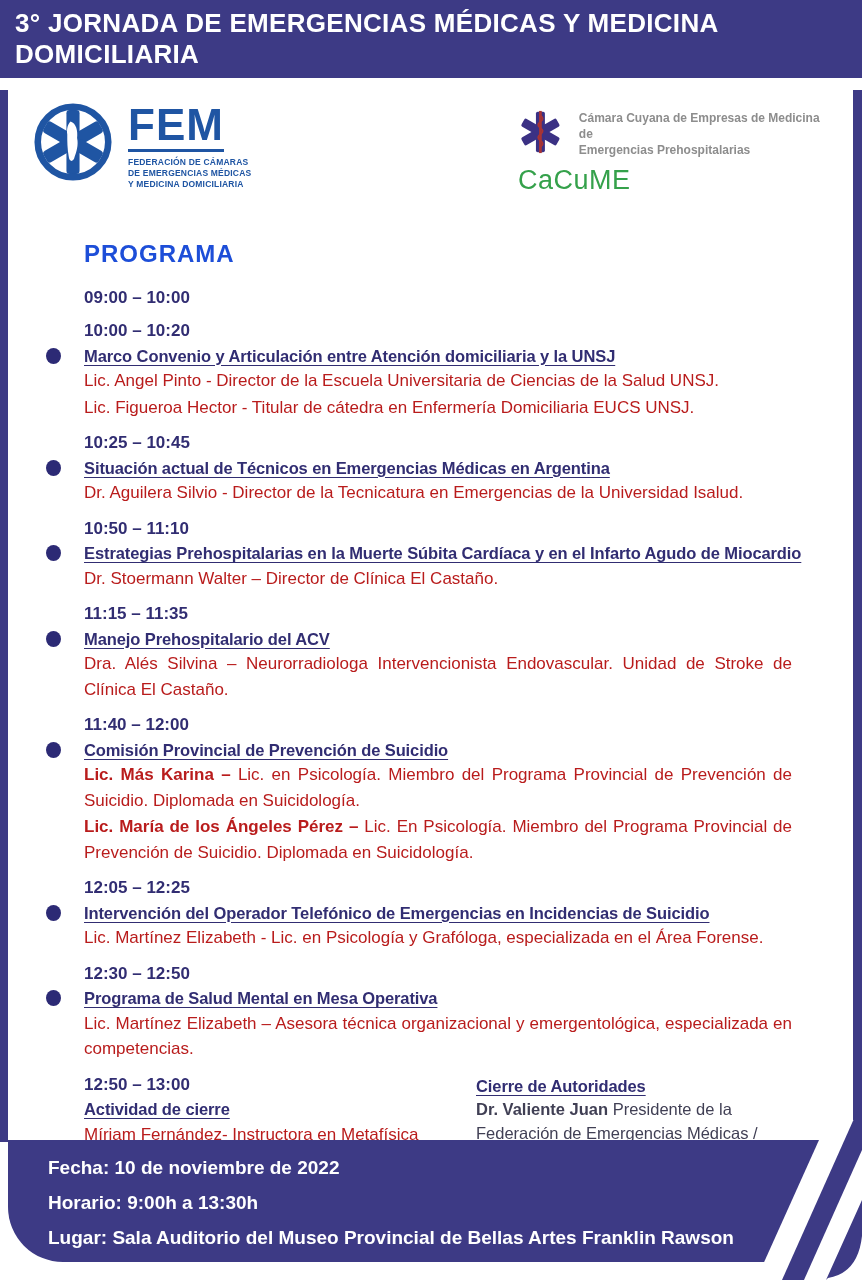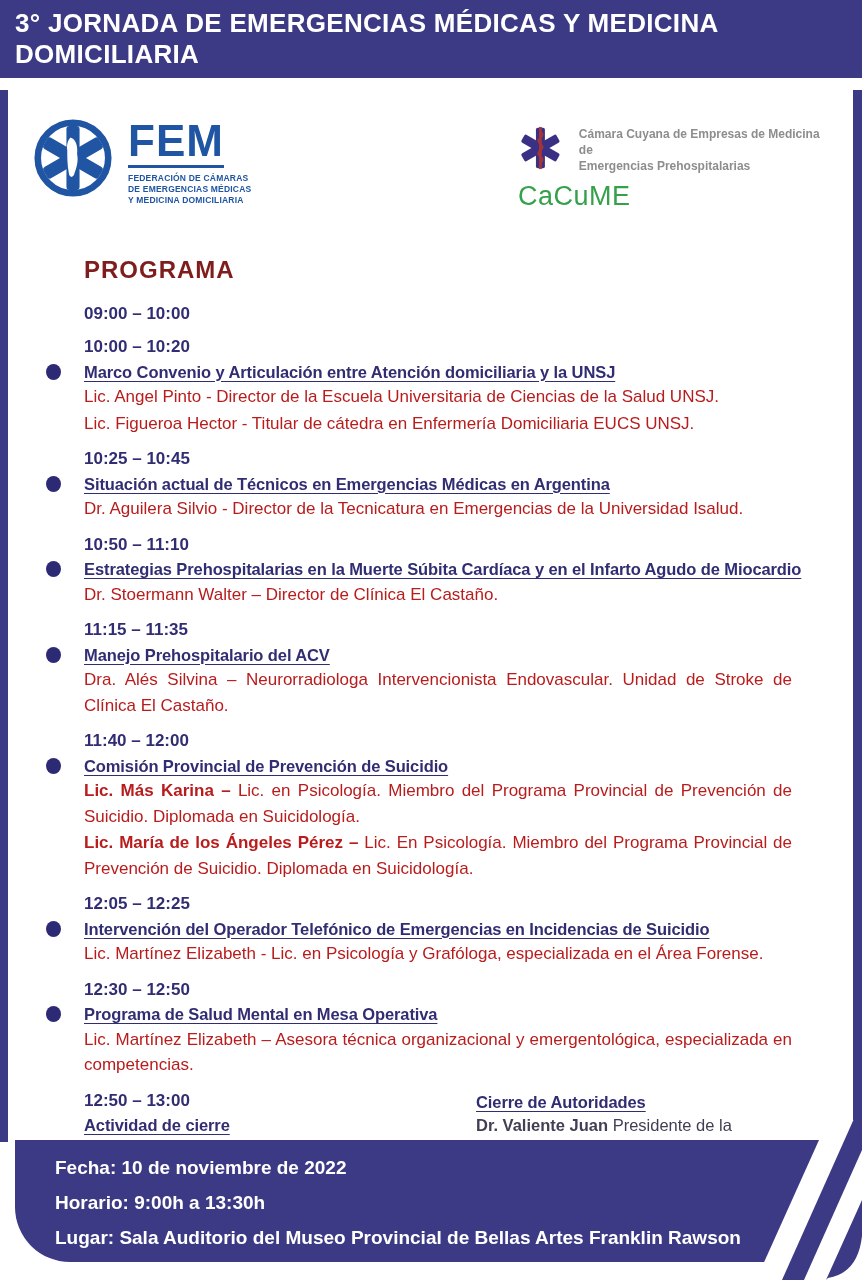--- a/index.html
+++ b/index.html
@@ -26,21 +26,21 @@
     font-weight:bold;
     letter-spacing:0.3px;
   }
   
   .strip-left  { position:absolute; left:0;  top:90px; width:8px;  height:1052px; background:#3d3a85; }
   .strip-right { position:absolute; right:0; top:90px; width:9px;  height:1030px; background:#3d3a85; }
 
   
   .logos {
     display:flex; justify-content:space-between; align-items:flex-start;
-    padding:36px 42px 0 32px;
+    padding:20px 42px 0 32px;
     height:132px; box-sizing:content-box;
   }
   .fem { display:flex; }
   .fem-text { margin-left:14px; padding-top:6px; }
   .fem-acronym {
     display:inline-block;
     font-size:44px; font-weight:bold; color:#1f55a3;
     line-height:0.95; letter-spacing:1px;
     border-bottom:3px solid #1f55a3; padding-bottom:3px;
   }
@@ -48,21 +48,21 @@
 
   .cacume { width:302px; padding-top:8px; }
   .cacume-row { display:flex;align-items:center; }
   .cacume-org { margin-left:16px; margin-top:4px; font-size:12px; font-weight:bold; color:#8d8d8d; line-height:1.35; }
   .cacume-name { margin-top:6px; font-size:27px; color:#35a14b; letter-spacing:0.5px; }
 
   
   .program { padding:0 70px 0 84px; }
   .program-heading {
     margin:10px 0 20px;
-    font-size:24px; font-weight:bold; color:#7f1d1d; letter-spacing:1px;
+    font-size:24px; font-weight:bold; color:#1d4ed8; letter-spacing:1px;
   }
   .entry { position:relative; margin-bottom:13px; }
   .entry-time { font-size:17px; font-weight:bold; color:#312d72; line-height:1.2; margin-bottom:3px; }
   .entry-title-row { position:relative; white-space:nowrap; line-height:1.35; }
   .entry-title {
     font-size:16.5px; font-weight:bold; color:#312d72;
     text-decoration:underline; text-underline-offset:3px;
     letter-spacing:-0.1px;
   }
   .bullet {
@@ -78,21 +78,21 @@
   .speaker .b, .closing .b { font-weight:bold; }
 
   
   .closing { display:flex; padding:0 70px 0 84px; margin-top:4px; }
   .closing-left { flex:0 0 392px; position:relative; }
   .closing-right { flex:0 0 318px; }
   .closing-right p { margin:1px 0 0; font-size:16.5px; color:#403f54; line-height:1.45; }
 
   
   .footer {
-    position:absolute; left:15px; right:0; bottom:18px;
+    position:absolute; left:8px; right:0; bottom:18px;
     height:122px;
     background:#3d3a85;
     border-radius:0 0 78px 55px;
     padding:17px 0 0 40px;
     box-sizing:border-box;
     z-index:2;
   }
   .footer p { margin:0 0 13px; color:#ffffff; font-weight:bold; font-size:19px; }
 
   .corner-art { position:absolute; right:0; bottom:0; width:120px; height:250px; z-index:3; }

